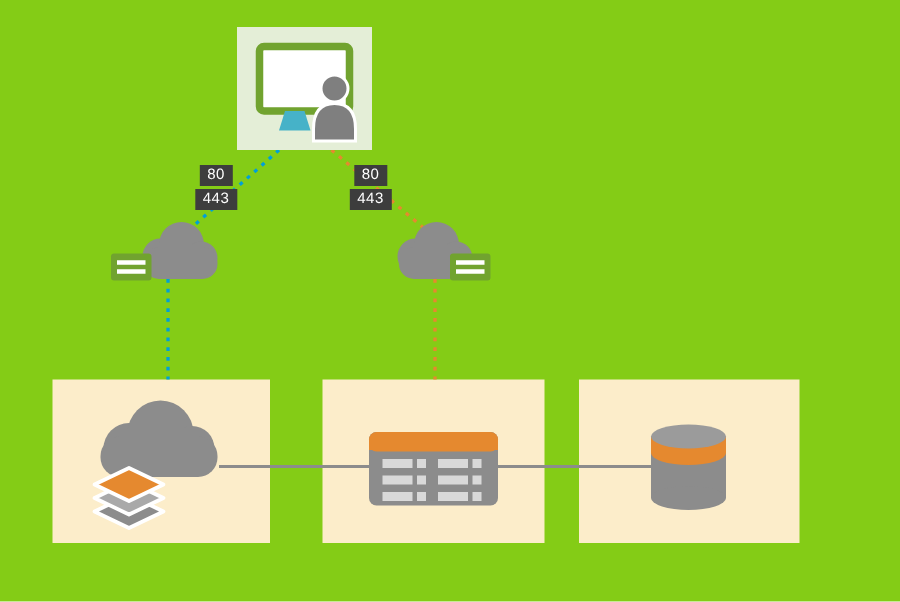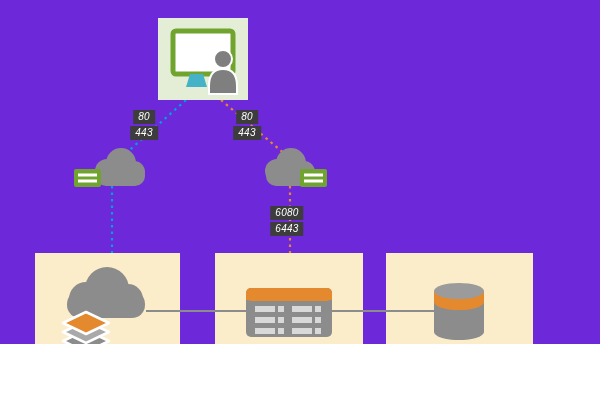--- a/index.html
+++ b/index.html
@@ -11,22 +11,22 @@
     --gray-light:#9b9b9b;
     --slot:#d9d9d9;
     --tan:#fcedca;
     --badge-bg:#3d3d3d;
     --badge-text:#ffffff;
     --teal:#46b2c8;
     --connector:#8c8c8c;
   }
   html,body{margin:0;padding:0;background:#fff;}
   .canvas{
-    position:relative;width:600px;height:344px;background:#6d28d9;
-    font-family:"Liberation Sans",sans-serif;overflow:hidden;font-style:italic;
+    position:relative;width:600px;height:401px;background:#84cc16;
+    font-family:"Liberation Sans",sans-serif;overflow:hidden;
   }
   .canvas svg{position:absolute;left:0;top:0;}
   .tan{fill:var(--tan);}
   .gray{fill:var(--gray);}
   .graytop{fill:var(--gray-light);}
   .green{fill:var(--green);}
   .white{fill:#ffffff;}
   .orange{fill:var(--orange);}
   .teal{fill:var(--teal);}
   .lightgray{fill:var(--slot);}
@@ -146,18 +146,14 @@
     <div class="badge">80</div>
     <div class="badge">443</div>
   </div>
 
   <div class="badge-group" style="left:247px;top:110px">
     <div class="badge">80</div>
     <div class="badge">443</div>
   </div>
 
 
-  <div class="badge-group" style="left:287px;top:206px">
-    <div class="badge">6080</div>
-    <div class="badge">6443</div>
-  </div>
 
 </div>
 
 </body></html>

